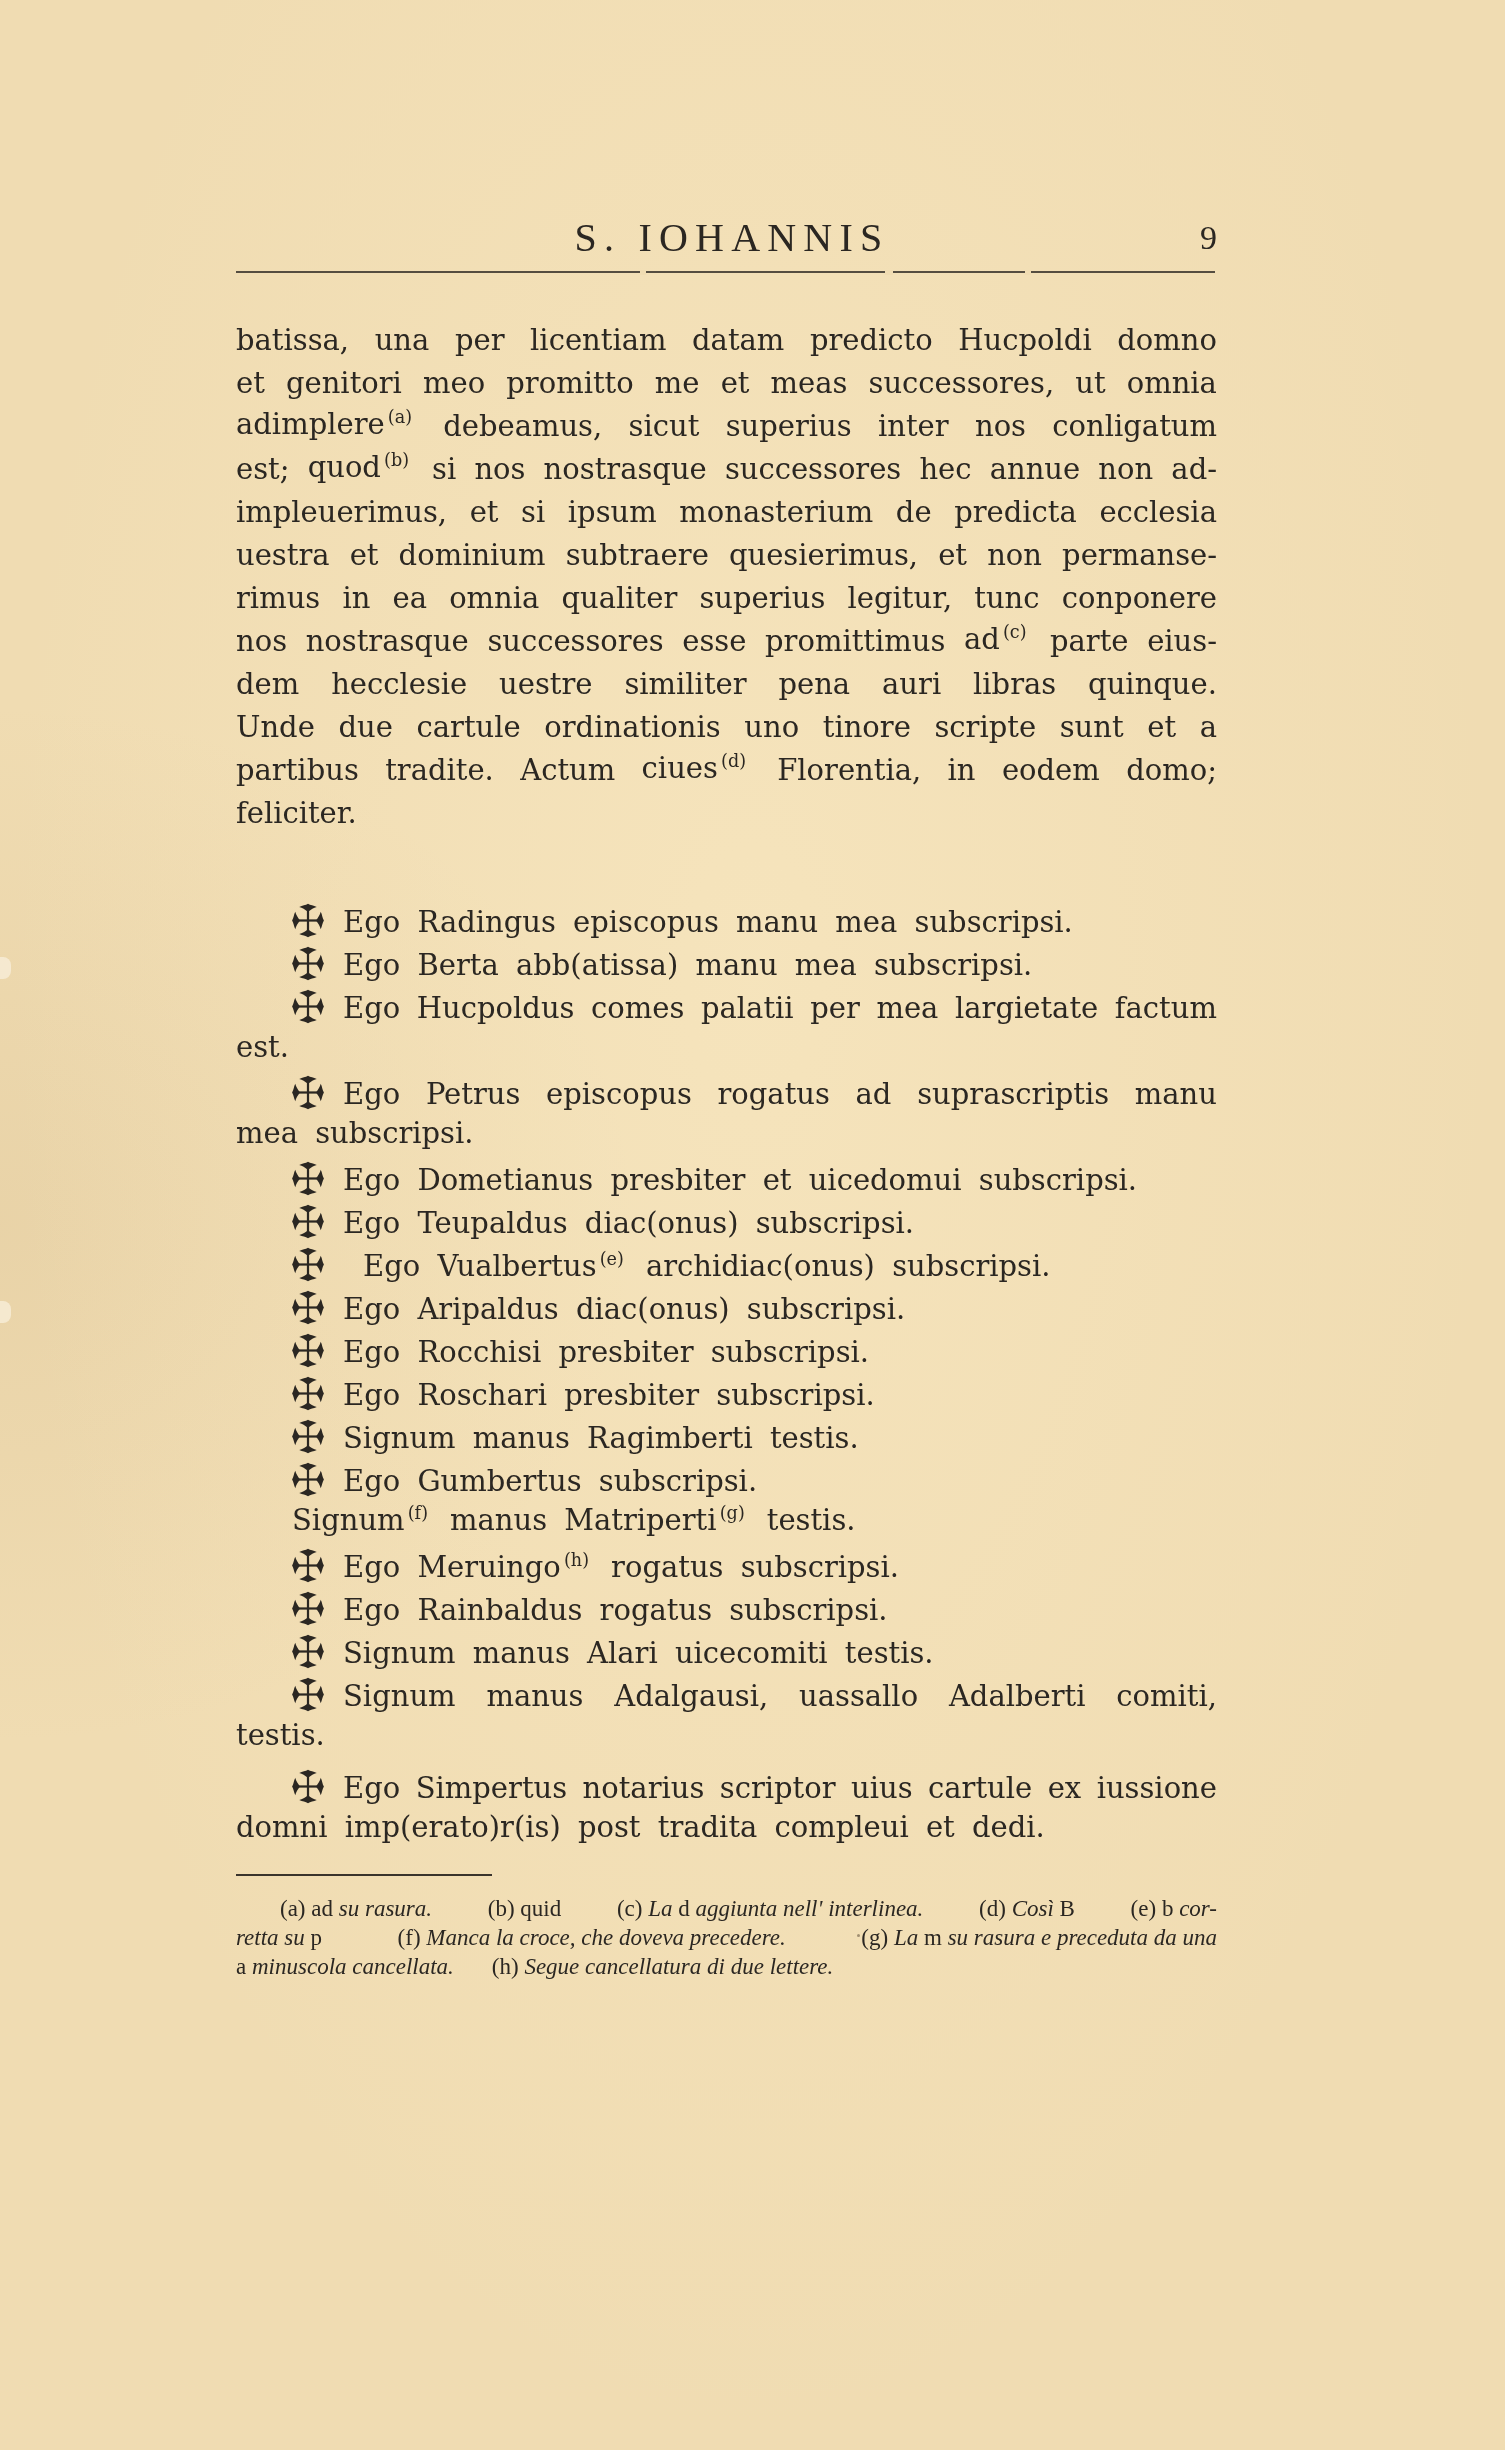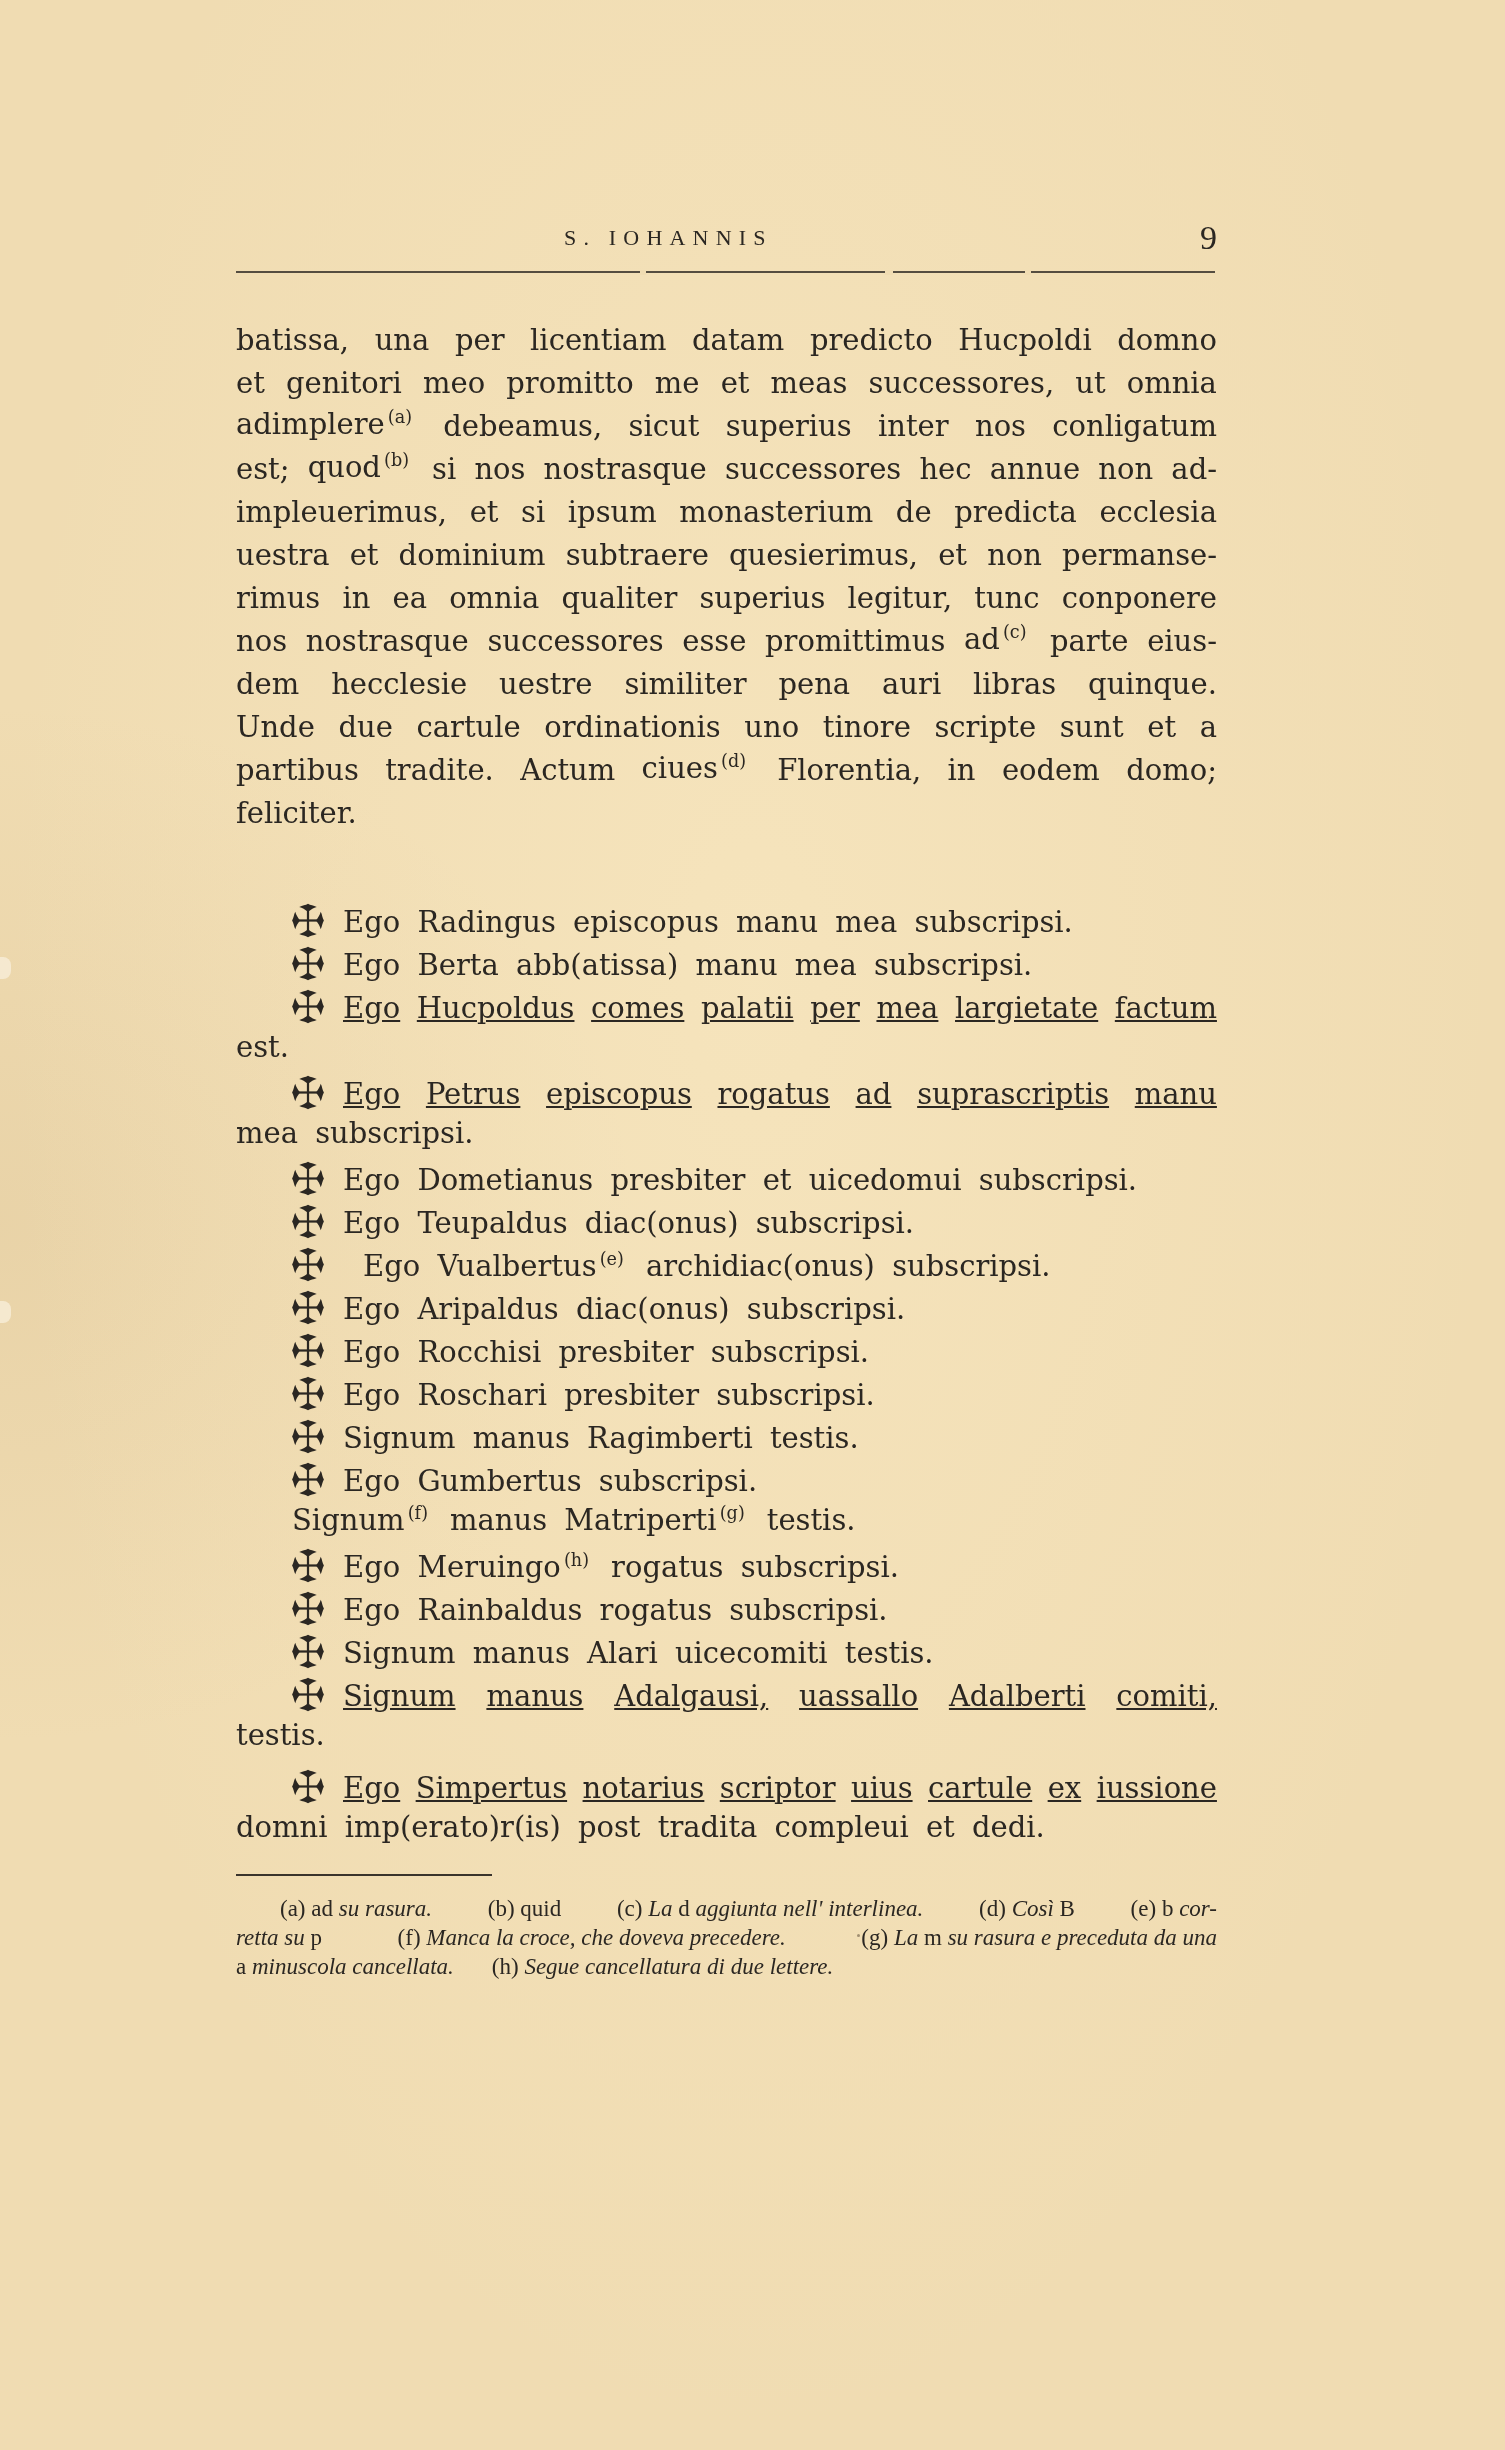--- a/index.html
+++ b/index.html
@@ -11,22 +11,22 @@
       radial-gradient(ellipse at 0% 50%, rgba(200,170,120,0.18) 0%, rgba(0,0,0,0) 30%);
     font-family: "DejaVu Serif", "Liberation Serif", serif;
     color: #2b2722;
   }
   .page { position: absolute; left: 0; top: 0; width: 1505px; height: 2450px; }
 
   .running-head {
     position: absolute; left: 236px; top: 218px; width: 981px; height: 40px;
   }
   .running-title {
-    position: absolute; left: 328px; top: 0; width: 336px; 
-    font-family: "Liberation Serif", serif; font-size: 22px; letter-spacing: 7.2px; line-height: 40px;
+    position: absolute; left: 328px; top: 0; width: 336px; text-align: center;
+    font-family: "Liberation Serif", serif; font-size: 40px; letter-spacing: 7.2px; line-height: 40px;
   }
   .page-number {
     position: absolute; right: 0; top: 0; font-family: "Liberation Serif", serif;
     font-size: 34px; line-height: 40px;
   }
   .head-rule {
     position: absolute; left: 236px; top: 271px; width: 979px; height: 0;
     border-top: 2.4px solid #3a342c; opacity: 0.85;
   }
   .head-rule-gap { position: absolute; top: -3.2px; height: 4.8px; background: #f0dcb2; }
@@ -41,21 +41,21 @@
   .line.flex { display: flex; justify-content: space-between; align-items: center; }
   sup.fn { font-size: 17.6px; vertical-align: 0; position: relative; top: -11.2px; margin: 0 4.8px 0 3.2px; }
 
   .sig-block { position: absolute; left: 236px; width: 981px; font-size: 29px; line-height: 43px; }
   .sig-line { height: 43px; white-space: nowrap; position: relative; display: flex; align-items: baseline; }
   .sig-line.indent { padding-left: 56px; }
   .sig-line.cont { padding-left: 0; }
   .cross { display: inline-block; width: 32px; height: 35px; margin-right: 19px; position: relative; top: 6.4px; flex: none; }
   .cross svg { width: 32px; height: 35px; }
   .sig-text { flex: 1; display: flex; justify-content: flex-start; gap: 0; }
-  .sig-text.justify { justify-content: space-between; text-decoration: underline; }
+  .sig-text.justify { justify-content: space-between; }
 
   .foot-rule { position: absolute; left: 236px; top: 1874px; width: 256px; border-top: 2.4px solid #3a342c; }
   .footnotes {
     position: absolute; left: 236px; top: 1894px; width: 981px;
     font-family: "Liberation Serif", serif; font-size: 23px; line-height: 29px;
   }
   .fn-line { display: flex; justify-content: space-between; white-space: nowrap; height: 29px; }
   .fn-line.short { justify-content: flex-start; gap: 38px; }
   .fn-line .it { font-style: italic; }
   .fn-line.first { padding-left: 44px; }

